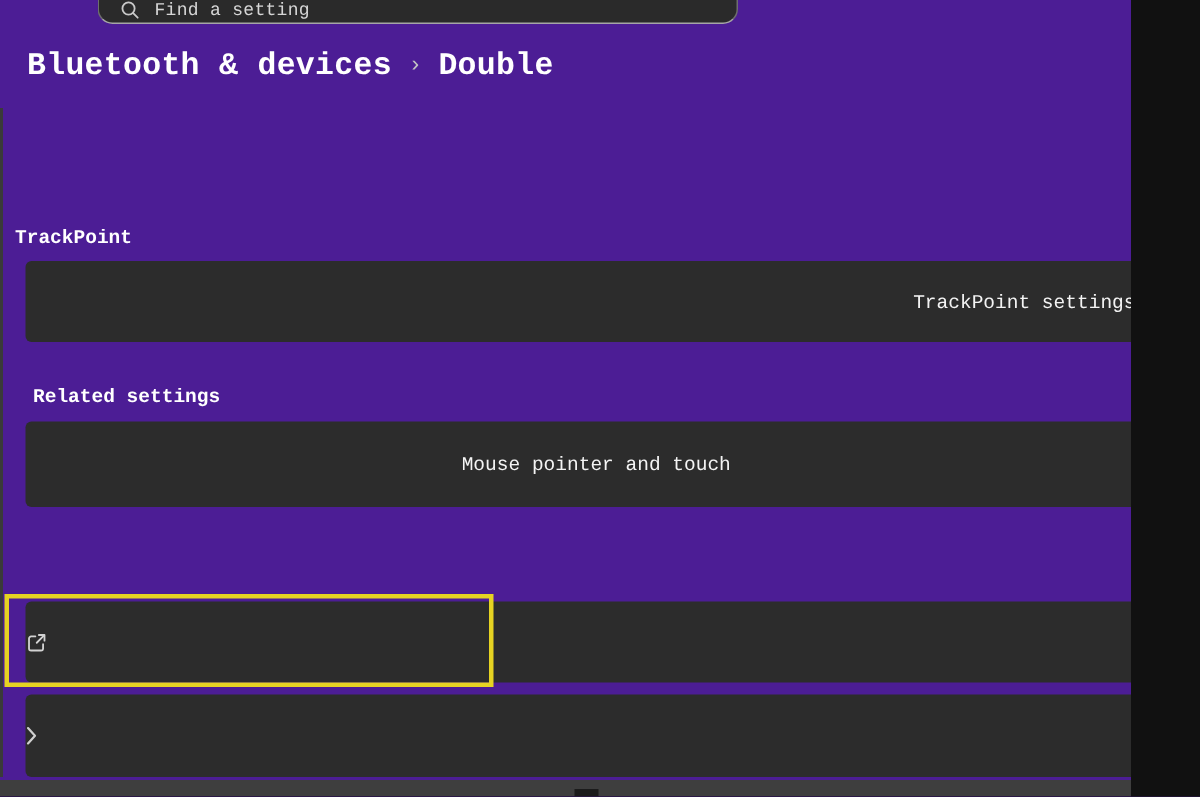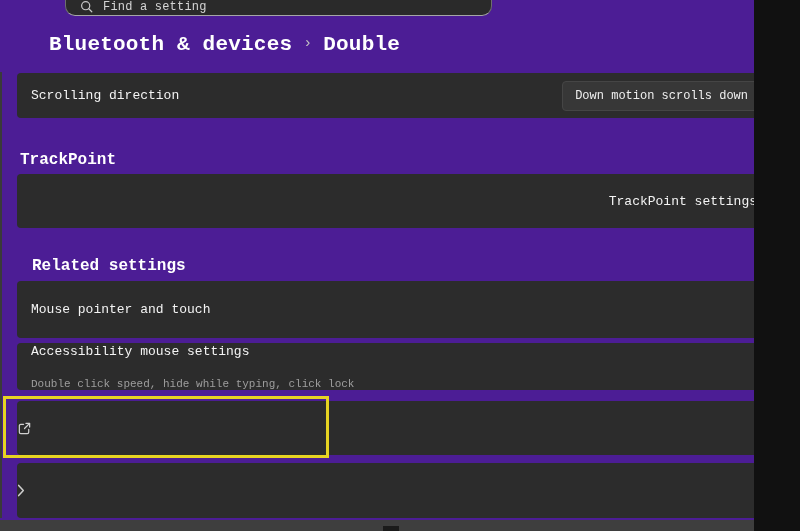--- a/index.html
+++ b/index.html
@@ -11,36 +11,36 @@
   }
   
   .searchbox{
     position:absolute;left:65px;top:-10px;width:427px;height:26px;
     background:#2a2a2a;border:1px solid #6e6e6e;border-bottom:1px solid #a6a6a6;
     border-radius:10px;display:flex;align-items:center;gap:10px;
     padding:7px 14px 0 14px;box-sizing:border-box;
   }
   .search-ph{font-size:12px;color:#d6d6d6;letter-spacing:.2px;}
   
-  .breadcrumb{position:absolute;left:18px;top:33px;display:flex;color:#ffffff;margin-left:31px;}
+  .breadcrumb{position:absolute;left:18px;top:33px;display:flex;color:#ffffff;}
   .crumb{font-size:21px;font-weight:600;letter-spacing:.2px;}
   .crumb-sep{font-size:15px;color:#c3c3c3;margin:2px 11px 0 11px;font-weight:400;}
   
   .card{
     position:absolute;left:17px;width:770px;background:#2c2c2c;
     border-radius:4px;display:flex;align-items:center;box-sizing:border-box;
   }
   .card-label{font-size:13px;color:#f4f4f4;}
   .card-sub{font-size:11px;color:#9e9e9e;margin-top:3px;}
-  .card-textcol{display:flex;flex-direction:column;justify-content:center;gap:16px;}
+  .card-textcol{display:flex;flex-direction:row;justify-content:center;gap:16px;}
   .grow{flex:1;}
   .pad{padding-left:14px;}
   .card-right{margin-right:15px;display:flex;align-items:center;}
   
-  .section-header{position:absolute;left:20px;font-size:16px;font-weight:700;color:#ffffff;}
+  .section-header{position:absolute;left:10px;font-size:13px;font-weight:700;color:#ffffff;}
   
   .dropdown{
     height:30px;margin-right:4px;padding:0 12px;border-radius:4px;
     background:#373737;border:1px solid #454545;
     display:flex;align-items:center;gap:11px;box-sizing:border-box;
   }
   .dropdown-label{font-size:12px;color:#f0f0f0;}
   
   .highlight{
     position:absolute;left:3px;top:396px;width:326px;height:62px;
@@ -66,31 +66,20 @@
     </span>
     <span class="search-ph">Find a setting</span>
   </div>
 
   <div class="breadcrumb">
     <span class="crumb">Bluetooth &amp; devices</span>
     <span class="crumb-sep">›</span>
     <span class="crumb">Double</span>
   </div>
 
-  <div class="card" style="top:73px;height:45px;padding-right:0;">
-    <span class="card-label pad grow">Scrolling direction</span>
-    <div class="dropdown">
-      <span class="dropdown-label">Down motion scrolls down</span>
-      <span class="icon">
-        <svg width="11" height="7" viewBox="0 0 12 8">
-            <polyline points="1.5,1.5 6,6 10.5,1.5" fill="none" stroke="#cfcfcf" stroke-width="1.4" stroke-linecap="round" stroke-linejoin="round"></polyline>
-          </svg>
-      </span>
-    </div>
-  </div>
 
   <div class="section-header" style="top:151px;">TrackPoint</div>
 
   <div class="card" style="top:174px;height:54px;text-align:right;">
     <span class="card-label pad grow">TrackPoint settings</span>
     <span class="card-right icon">
       <svg width="15" height="15" viewBox="0 0 16 16" fill="none" stroke="#d2d2d2" stroke-width="1.3" stroke-linecap="round" stroke-linejoin="round">
           <path d="M7 3.5 H4 C3.2 3.5 2.5 4.2 2.5 5 V12 C2.5 12.8 3.2 13.5 4 13.5 H11 C11.8 13.5 12.5 12.8 12.5 12 V9"></path>
           <polyline points="9.5,2.5 13.5,2.5 13.5,6.5"></polyline>
           <line x1="13.2" y1="2.8" x2="8" y2="8"></line>
@@ -104,31 +93,20 @@
     <div class="card-textcol pad grow">
       <span class="card-label">Mouse pointer and touch</span>
     </div>
     <span class="card-right icon">
       <svg width="8" height="13" viewBox="0 0 8 14">
           <polyline points="1.5,1.5 6.5,7 1.5,12.5" fill="none" stroke="#cfcfcf" stroke-width="1.6" stroke-linecap="round" stroke-linejoin="round"></polyline>
         </svg>
     </span>
   </div>
 
-  <div class="card" style="top:343px;height:47px;">
-    <div class="card-textcol pad grow">
-      <span class="card-label">Accessibility mouse settings</span>
-      <span class="card-sub">Double click speed, hide while typing, click lock</span>
-    </div>
-    <span class="card-right icon">
-      <svg width="8" height="13" viewBox="0 0 8 14">
-          <polyline points="1.5,1.5 6.5,7 1.5,12.5" fill="none" stroke="#cfcfcf" stroke-width="1.6" stroke-linecap="round" stroke-linejoin="round"></polyline>
-        </svg>
-    </span>
-  </div>
 
   <div class="card" style="top:401px;height:54px;">
     <span class="card-right icon">
       <svg width="15" height="15" viewBox="0 0 16 16" fill="none" stroke="#d2d2d2" stroke-width="1.3" stroke-linecap="round" stroke-linejoin="round">
           <path d="M7 3.5 H4 C3.2 3.5 2.5 4.2 2.5 5 V12 C2.5 12.8 3.2 13.5 4 13.5 H11 C11.8 13.5 12.5 12.8 12.5 12 V9"></path>
           <polyline points="9.5,2.5 13.5,2.5 13.5,6.5"></polyline>
           <line x1="13.2" y1="2.8" x2="8" y2="8"></line>
         </svg>
     </span>
   </div>

